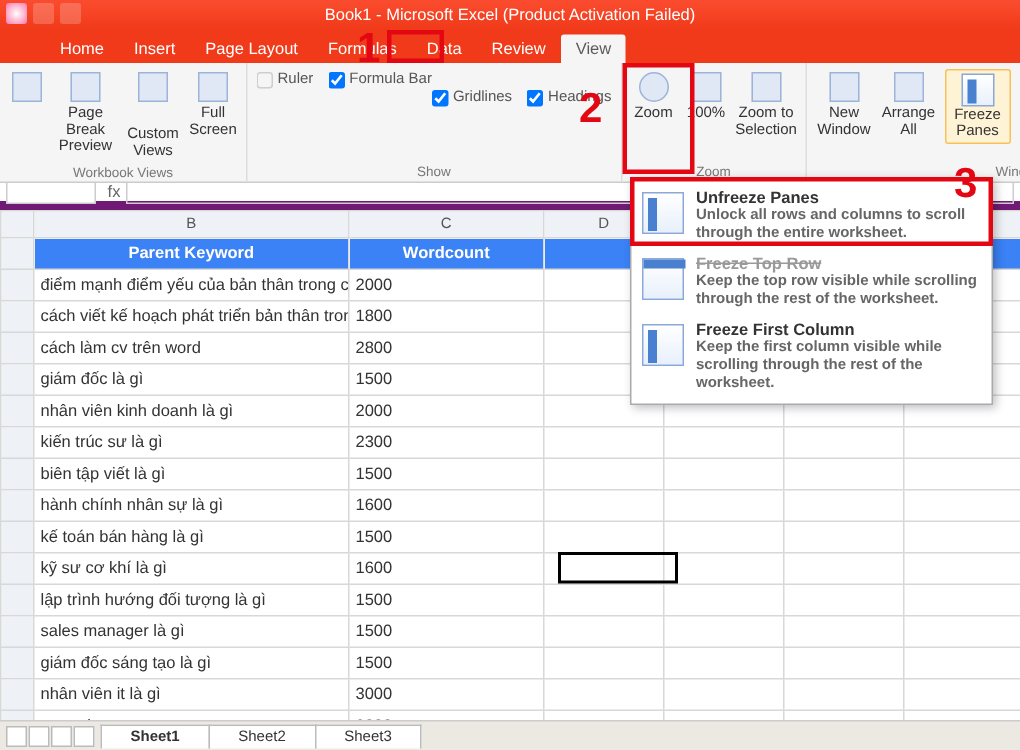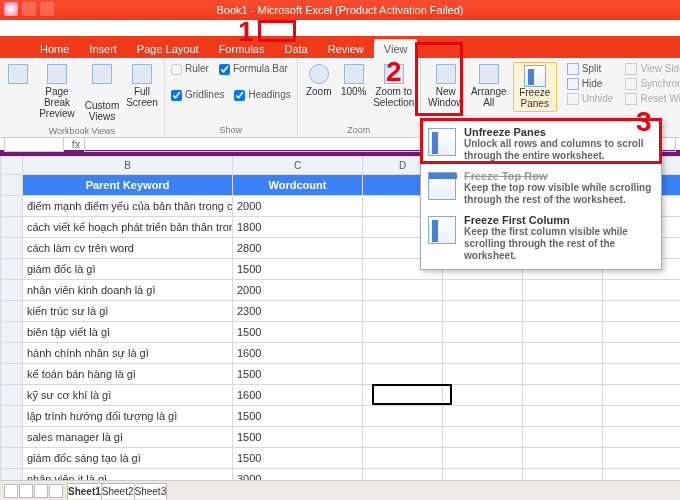--- a/index.html
+++ b/index.html
@@ -1,21 +1,21 @@
 <!DOCTYPE html>
 <html><head>
 <meta charset="utf-8">
 <style>
   * { box-sizing: border-box; margin: 0; padding: 0; font-family: "Segoe UI", Tahoma, sans-serif; }
   body { width: 680px; height: 500px; overflow: hidden; background: #fff; font-size: 11px; color: #333; position: relative; }
   .titlebar { height: 20px; background: linear-gradient(#fb4c2f,#f03a1a); color: #fff; display:flex; align-items:center; justify-content:center; font-size:11px; position:relative; }
   .titlebar .title { font-size:11px; }
   .qat { position:absolute; left:4px; top:2px; display:flex; gap:4px; }
   .qat span { width:14px; height:14px; display:inline-block; }
-  .tabs { height:22px; background:#f03a1a; display:flex; align-items:flex-end; padding-left:30px; gap:0; color:#fff; font-size:11px;margin-top:16px; }
+  .tabs { height:22px; background:#f03a1a; display:flex; align-items:flex-end; padding-left:30px; gap:0; color:#fff; font-size:11px; }
   .tabs .tab { padding:4px 10px 3px; cursor:pointer; }
   .tabs .tab.active { background:#f5f5f5; color:#5b5b5b; border-radius:2px 2px 0 0; }
   .ribbon { height:80px; background:#f5f5f5; border-bottom:1px solid #ccc; display:flex; font-size:10px; position:relative; }
   .group { border-right:1px solid #ddd; padding:2px 6px 2px 6px; display:flex; flex-direction:column; justify-content:space-between; height:100%; }
   .group-label { font-size:9px; color:#777; text-align:center; padding-top:2px;}
   .group-body { flex:1; display:flex; align-items:flex-start; gap:6px; padding-top:2px;}
   .big-btn { display:flex; flex-direction:column; align-items:center; justify-content:flex-start; width:40px; font-size:10px; text-align:center; line-height:11px; gap:2px; cursor:pointer; padding:2px 0;}
   .big-btn .ico { width:20px; height:20px; background:#e0e8f5; border:1px solid #9cb4d8; }
   .chk { display:flex; align-items:center; gap:3px; font-size:10px; color:#555; white-space:nowrap; line-height:14px;}
   .chk input { width:11px; height:11px; }
@@ -40,21 +40,21 @@
   table.sheet td.rowhdr{background:#eef1f5; text-align:center; font-size:10px; color:#555; width:22px;}
   .col-B{width:210px;}
   .col-C{width:130px;}
   .col-rest{width:80px;}
   tr.header-row td{background:#3b82f6; color:#fff; text-align:center; font-weight:bold;}
   td.num{text-align:center;}
   
   .sheettabs{position:absolute;bottom:0;left:0;right:0;height:20px;background:#ece9e2;border-top:1px solid #ccc;display:flex;align-items:center;font-size:10px;}
   .sheettabs .nav{display:flex;gap:0;padding:0 4px;}
   .sheettabs .nav span{width:14px;height:14px;border:1px solid #bbb;background:#fff;margin-right:1px;}
-  .sheettabs .stab{padding:2px 0;background:#fff;border:1px solid #bbb;border-bottom:none;margin-left:-1px;cursor:pointer;}
+  .sheettabs .stab{padding:2px 19px;background:#fff;border:1px solid #bbb;border-bottom:none;margin-left:-1px;cursor:pointer;}
   .sheettabs .stab.active{background:#fff;font-weight:bold;}
   
   .dropdown{position:absolute; left:420px; top:118px; width:242px; background:#fff; border:1px solid #a7abb0; box-shadow:2px 2px 6px rgba(0,0,0,0.25); z-index:50; font-size:11px; padding:3px;}
   .dropdown .item{display:flex; gap:8px; padding:4px 4px; cursor:pointer;}
   .dropdown .ico2{width:28px;height:28px;flex-shrink:0;border:1px solid #8aa8d8;background:linear-gradient(#fff,#e8f0fc);position:relative;margin-top:2px;}
   .dropdown .ico2::before{content:"";position:absolute;left:3px;top:3px;width:6px;height:22px;background:#4a80d0;}
   .dropdown .ico2.top::before{left:0;top:0;width:28px;height:6px;}
   .dropdown .txt b{display:block;font-size:11px;color:#333;}
   .dropdown .txt span{display:block;font-size:10px;color:#666;line-height:12px;font-weight:bold;}
   .dropdown .striked{color:#999;}
@@ -103,21 +103,21 @@
         </div>
       <div class="big-btn" style="width:32px;">
           <div class="ico"></div>
           <span>Full Screen</span>
         </div>
     </div>
     <div class="group-label">Workbook Views</div>
   </div>
 
   <div class="group" style="flex:0 0 122px;">
-    <div class="group-body" style="flex-direction:column;gap:0;">
+    <div class="group-body" style="flex-direction:row;gap:0;">
       <div style="display:flex;gap:10px;">
         <label class="chk">
             <input type="checkbox" disabled="" style="">
             <span>Ruler</span>
           </label>
         <label class="chk">
             <input type="checkbox" checked="" style="">
             <span>Formula Bar</span>
           </label>
       </div>

